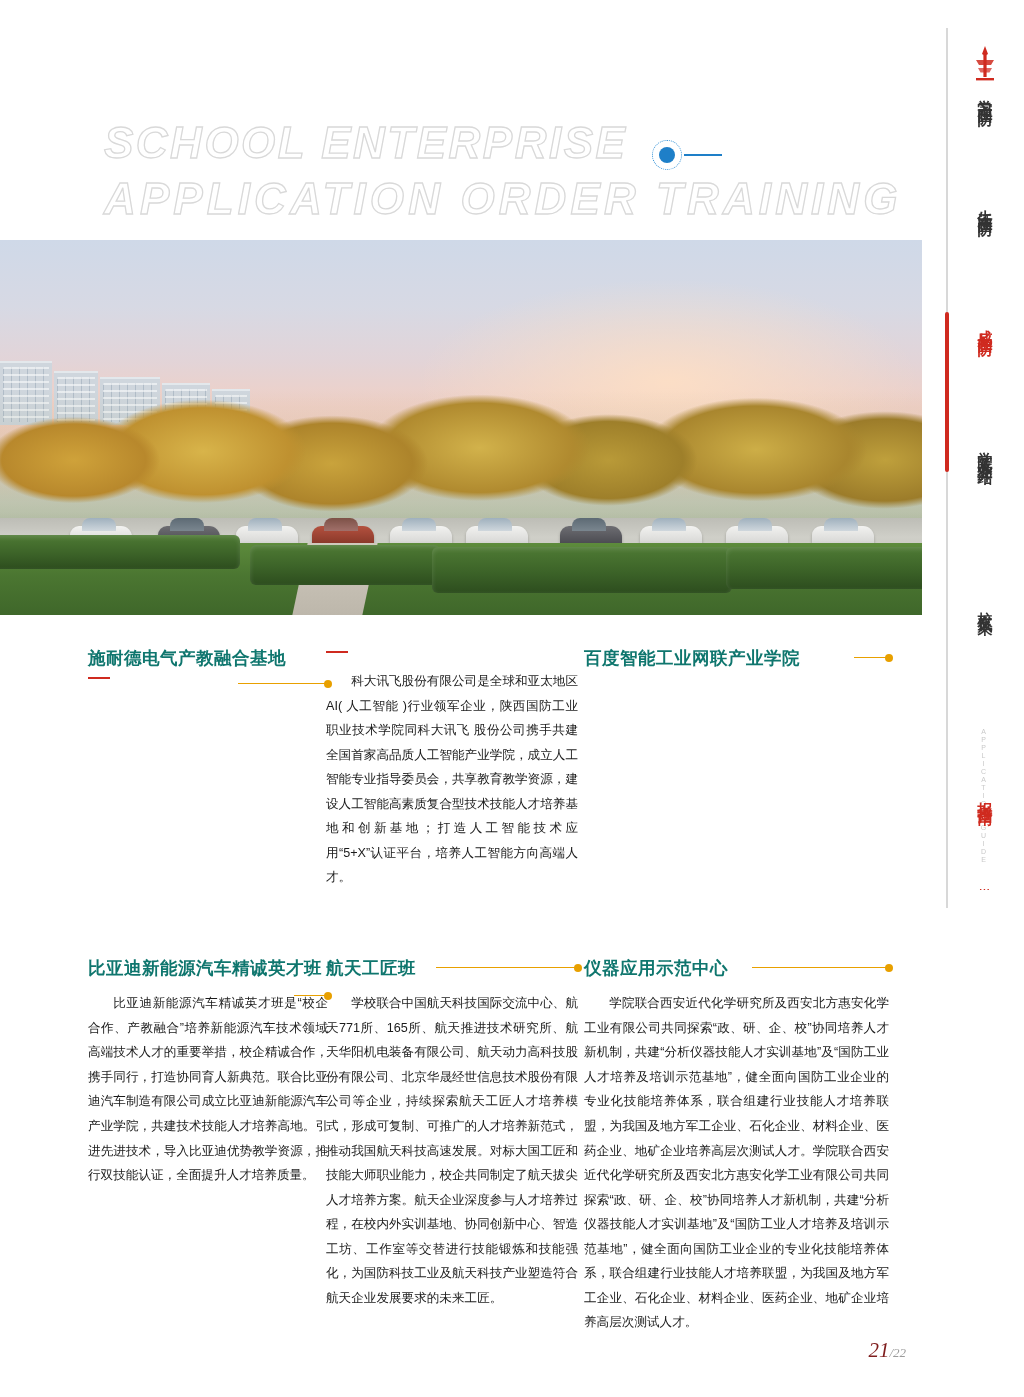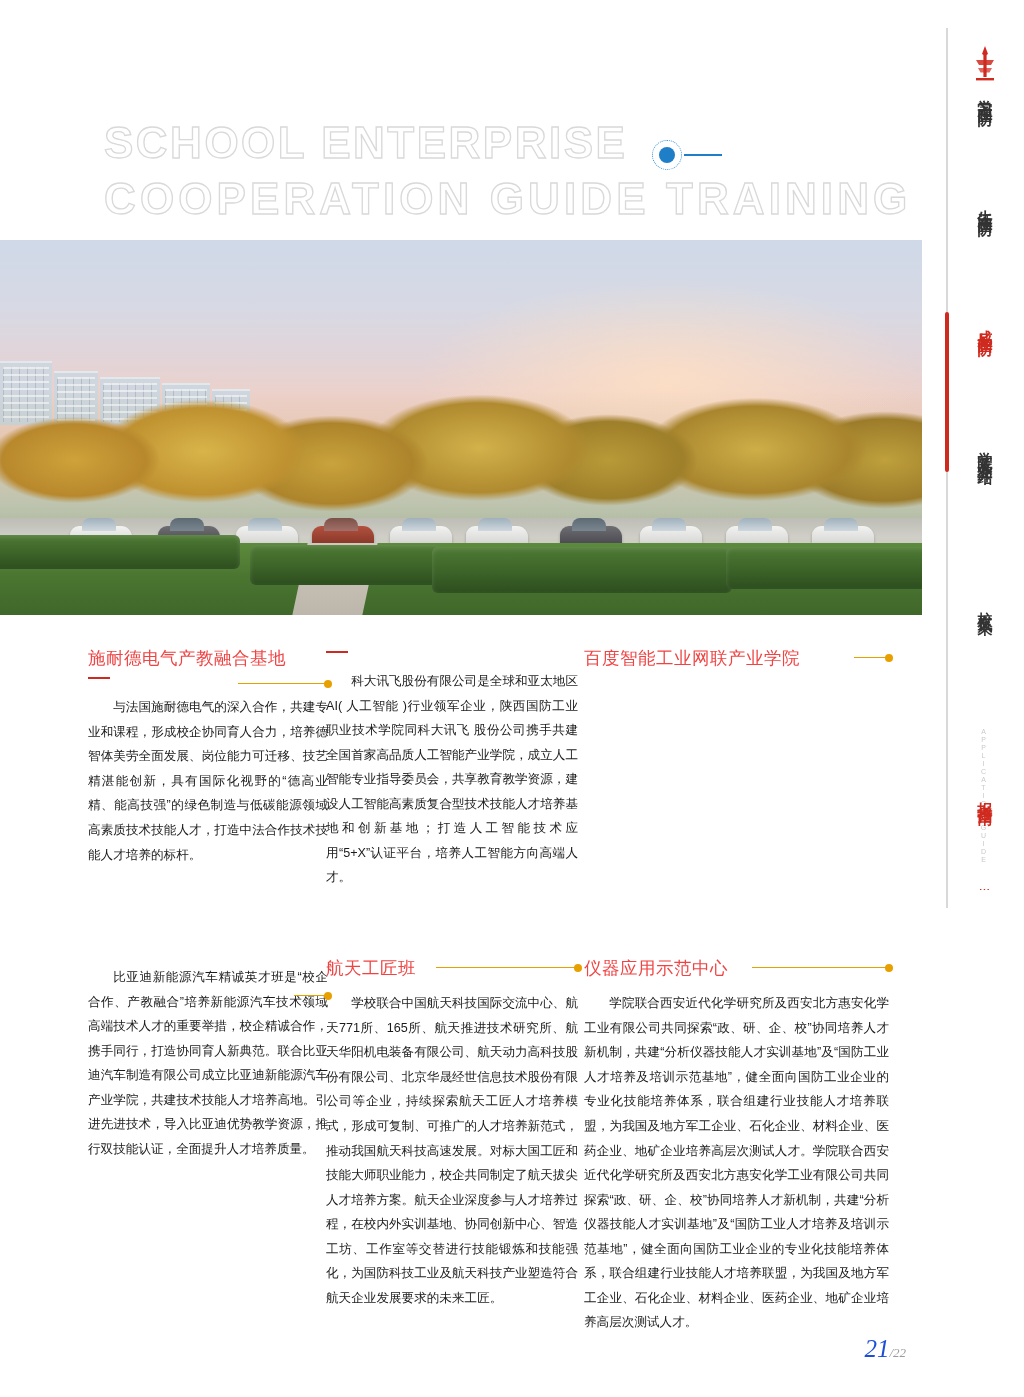--- a/index.html
+++ b/index.html
@@ -33,20 +33,21 @@
   }
   .hero-line {
     font-family: "Liberation Sans", sans-serif;
     font-size: 44px;
     font-weight: 700;
     letter-spacing: 2.5px;
     color: #ffffff;
     -webkit-text-stroke: 1.3px #d9d9d9;
     text-shadow: 0 0 0 #ccc;
     white-space: nowrap;
+    font-style: italic;
   }
   .hero-line.l2 {
     margin-top: 10px;
     letter-spacing: 4.1px;
   }
   .hero-dot-wrap {
     position: absolute;
     left: 652px;
     top: 138px;
     width: 70px;
@@ -278,22 +279,22 @@
   .col {
     position: absolute;
     width: 240px;
   }
   .col.c1 { left: 0; }
   .col.c2 { left: 238px; }
   .col.c3 { left: 496px; }
 
   .art-title {
     font-size: 17.5px;
-    font-weight: 400;
-    color: #ef4444;
+    font-weight: 700;
+    color: #0f766e;
     line-height: 1.5;
     letter-spacing: .5px;
     position: relative;
     font-family: "Liberation Sans", sans-serif;
   }
   .title-line {
     position: relative;
     height: 14px;
   }
   .title-line .dash {
@@ -333,31 +334,31 @@
   
   .pageno {
     position: absolute;
     right: 118px;
     bottom: 34px;
     font-family: "Liberation Serif", serif;
     font-style: italic;
     color: #9b9b9b;
     font-size: 17px;
   }
-  .pageno .big { font-size: 25px; color: #1d4ed8; }
+  .pageno .big { font-size: 21px; color: #7f1d1d; }
   .pageno .small { font-size: 13px; }
 </style>
 </head>
 <body>
 
 <div id="page">
 
   <div class="hero-title">
     <div class="hero-line l1">SCHOOL ENTERPRISE</div>
-    <div class="hero-line l2">COOPERATION GUIDE TRAINING</div>
+    <div class="hero-line l2">APPLICATION ORDER TRAINING</div>
   </div>
   <div class="hero-dot-wrap">
     <div class="hero-dot-outer"></div>
     <div class="hero-dot-inner"></div>
     <div class="hero-dot-line"></div>
   </div>
 
   <div class="banner">
     <div class="sky"></div>
     <div class="sky-glow"></div>
@@ -413,42 +414,40 @@
   <div class="grid">
 
     <div class="col c1" style="top:0;">
       <div class="art-title">施耐德电气产教融合基地</div>
       <div class="title-line">
           <span class="dash"></span>
         </div>
       <div class="title-connector" style="left:150px;top:38px;width:90px;">
           <span class="knob"></span>
         </div>
-      <div class="art-body">
-          <span class="indent">与法国施耐德电气的深入合作，共建专业和课程，形成校企协同育人合力，培养德智体美劳全面发展、岗位能力可迁移、技艺精湛能创新，具有国际化视野的“德高业精、能高技强”的绿色制造与低碳能源领域高素质技术技能人才，打造中法合作技术技能人才培养的标杆。</span>
-        </div>
     </div>
 
     <div class="col c2" style="top:0;width:252px;">
       <div class="title-line">
           <span class="dash"></span>
         </div>
       <div class="art-body">
           <span class="indent">科大讯飞股份有限公司是全球和亚太地区AI( 人工智能 )行业领军企业，陕西国防工业职业技术学院同科大讯飞 股份公司携手共建全国首家高品质人工智能产业学院，成立人工智能专业指导委员会，共享教育教学资源，建设人工智能高素质复合型技术技能人才培养基 地和创新基地；打造人工智能技术应用“5+X”认证平台，培养人工智能方向高端人才。</span>
         </div>
     </div>
 
     <div class="col c3" style="top:0;width:305px;">
       <div class="art-title">百度智能工业网联产业学院</div>
       <div class="title-connector" style="left:270px;top:12px;width:35px;">
           <span class="knob"></span>
         </div>
     </div>
 
     <div class="col c1" style="top:310px;">
+      <div class="art-title">比亚迪新能源汽车精诚英才班</div>
       <div class="title-connector" style="left:206px;top:40px;width:34px;">
           <span class="knob"></span>
         </div>
       <div class="art-body">
           <span class="indent">比亚迪新能源汽车精诚英才班是“校企合作、产教融合”培养新能源汽车技术领域高端技术人才的重要举措，校企精诚合作，携手同行，打造协同育人新典范。联合比亚迪汽车制造有限公司成立比亚迪新能源汽车产业学院，共建技术技能人才培养高地。引进先进技术，导入比亚迪优势教学资源，推行双技能认证，全面提升人才培养质量。</span>
         </div>
     </div>
 
     <div class="col c2" style="top:310px;width:252px;">
       <div class="art-title">航天工匠班</div>

